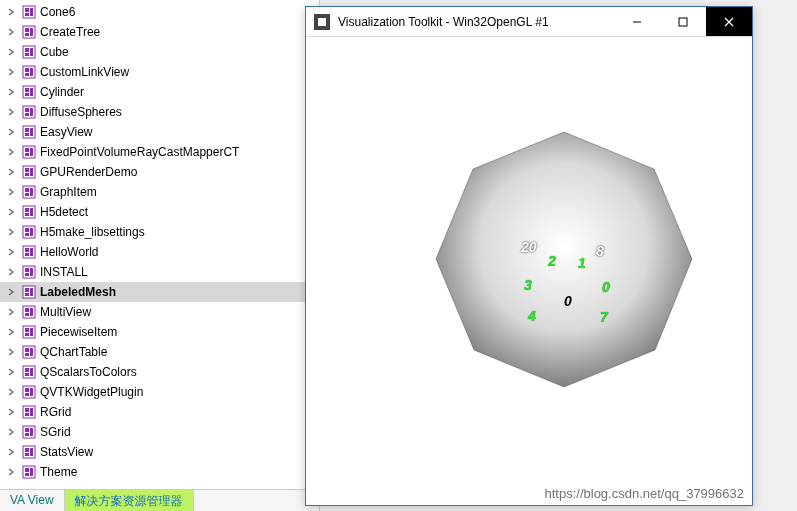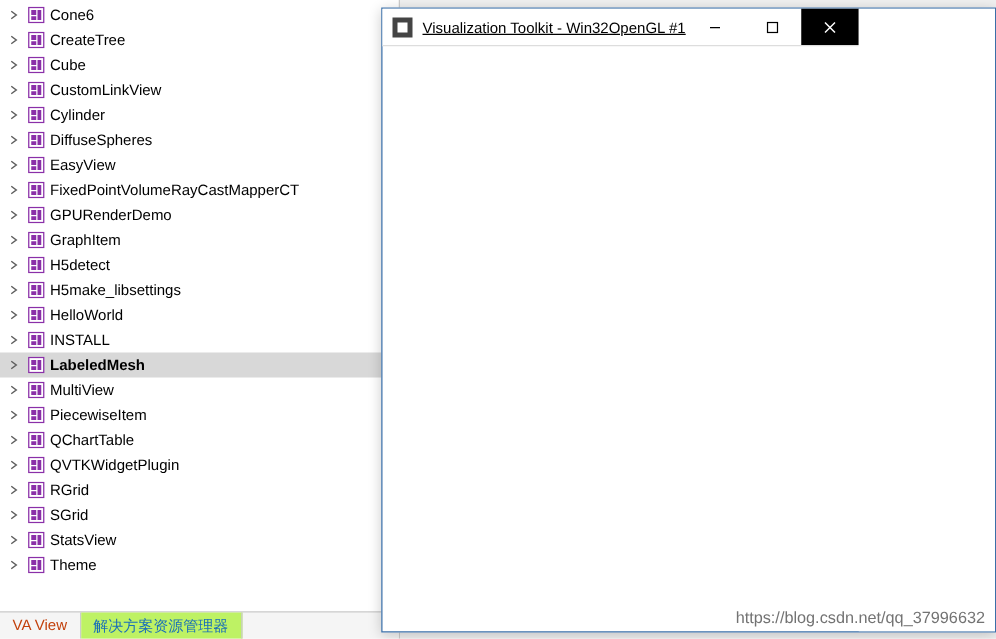--- a/index.html
+++ b/index.html
@@ -61,39 +61,39 @@
 .tree-item.selected .label { font-weight: bold; }
 .bottom-tabs {
   height: 22px;
   display: flex;
   border-top: 1px solid #ccc;
   background: #f5f5f5;
 }
 .bottom-tab {
   padding: 3px 10px;
   font-size: 12px;
-  color: #c2410c;
+  color: #0f766e;
   border-right: 1px solid #ccc;
   cursor: pointer;
 }
 .bottom-tab.active {
   background: #bef264;
   color: #1a6fb8;
 }
 .vis-window {
   position: absolute;
   left: 305px;
   top: 6px;
-  width: 492px;
+  width: 448px;
   height: 500px;
   background: #fff;
   border: 1px solid #3a6fa8;
   box-shadow: 0 2px 10px rgba(0,0,0,0.2);
   display: flex;
-  text-decoration: underline;
+  flex-direction: column;
 }
 .titlebar {
   height: 30px;
   background: #fff;
   display: flex;
   align-items: center;
   padding-left: 8px;
   border-bottom: 1px solid #ddd;
 }
 .titlebar .app-icon {
@@ -430,20 +430,36 @@
         </span>
         <span class="icon">
           <svg width="14" height="14">
             <rect x="1" y="1" width="12" height="12" fill="#fff" stroke="#8a2fa8" stroke-width="1"></rect>
             <rect x="3" y="3" width="4" height="4" fill="#8a2fa8"></rect>
             <rect x="3" y="8" width="4" height="3" fill="#8a2fa8"></rect>
             <rect x="8" y="3" width="3" height="8" fill="#8a2fa8"></rect>
           </svg>
         </span>
         <span class="label">QChartTable</span>
+      </div>
+      <div class="tree-item">
+        <span class="chevron">
+          <svg width="8" height="8">
+            <polyline points="2,1 6,4 2,7" fill="none" stroke="#606060" stroke-width="1.2"></polyline>
+          </svg>
+        </span>
+        <span class="icon">
+          <svg width="14" height="14">
+            <rect x="1" y="1" width="12" height="12" fill="#fff" stroke="#8a2fa8" stroke-width="1"></rect>
+            <rect x="3" y="3" width="4" height="4" fill="#8a2fa8"></rect>
+            <rect x="3" y="8" width="4" height="3" fill="#8a2fa8"></rect>
+            <rect x="8" y="3" width="3" height="8" fill="#8a2fa8"></rect>
+          </svg>
+        </span>
+        <span class="label">QScalarsToColors</span>
       </div>
       <div class="tree-item">
         <span class="chevron">
           <svg width="8" height="8">
             <polyline points="2,1 6,4 2,7" fill="none" stroke="#606060" stroke-width="1.2"></polyline>
           </svg>
         </span>
         <span class="icon">
           <svg width="14" height="14">
             <rect x="1" y="1" width="12" height="12" fill="#fff" stroke="#8a2fa8" stroke-width="1"></rect>

